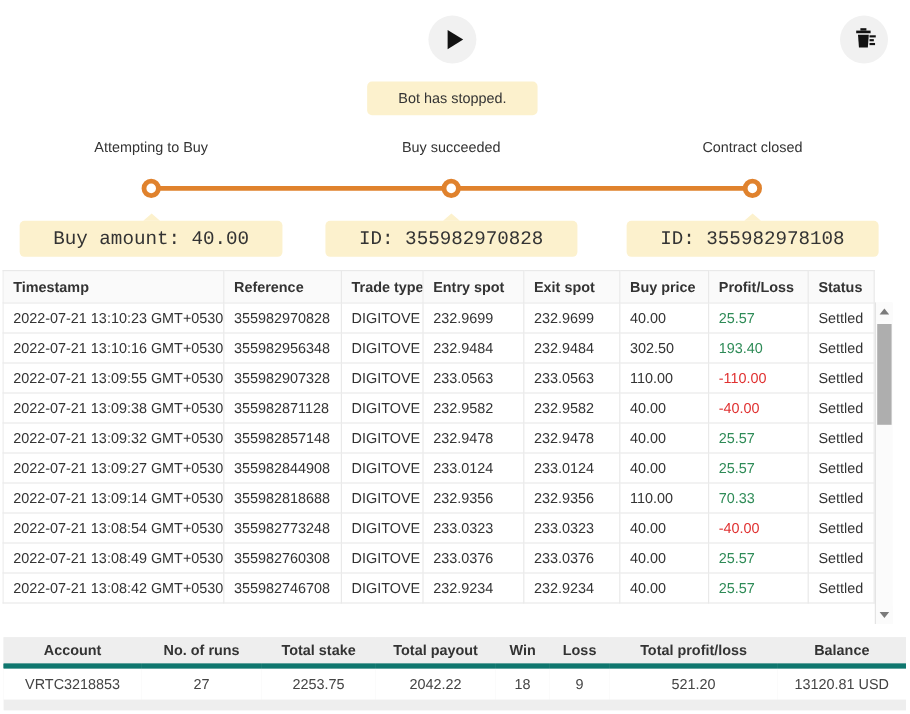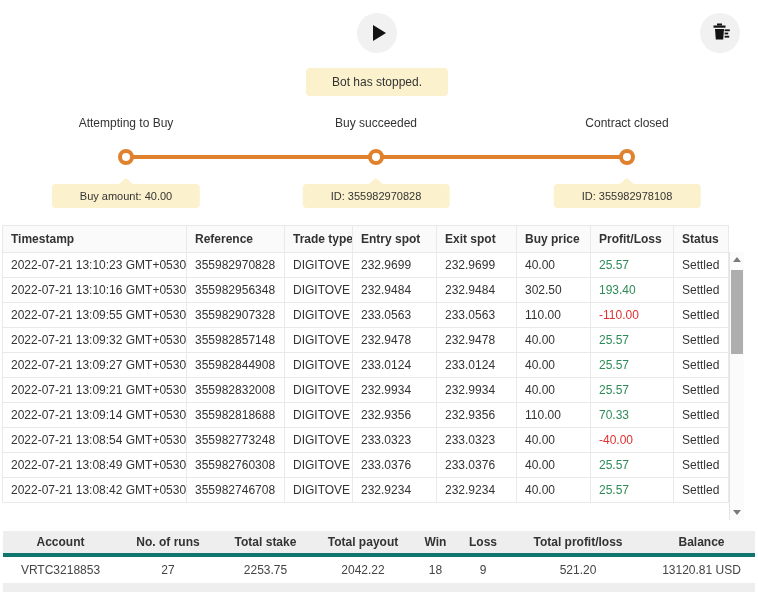--- a/index.html
+++ b/index.html
@@ -22,21 +22,21 @@
 
   
   .step-label { position:absolute; top:116px; transform:translateX(-50%);
     font-size:12px; white-space:nowrap;text-align:center; }
   .track-line { position:absolute; top:155px; left:126px; width:501px; height:4px;
     background:var(--accent,#e0822d); border-radius:2px; }
   .node { position:absolute; top:149px; width:16px; height:16px; border-radius:50%;
     background:#fff; border:4px solid var(--accent,#e0822d); }
   .step-badge { position:absolute; top:184px; transform:translateX(-50%);
     background:var(--badge-bg,#fcf1cd); padding:6px 28px; border-radius:4px;
-    font-size:11px; white-space:nowrap; }
+    font-size:16px; white-space:nowrap;font-family:Liberation Mono, monospace; }
   .step-badge::before { content:""; position:absolute; top:-6px; left:50%;
     transform:translateX(-50%); width:0; height:0;
     border-left:7px solid transparent; border-right:7px solid transparent;
     border-bottom:6px solid var(--badge-bg,#fcf1cd); }
 
   
   .trade-table-wrap { position:absolute; top:225px; left:2px; width:742px; height:295px;
     overflow:hidden; }
   table.trades { border-collapse:collapse; table-layout:fixed; width:726px;
     font-size:12px; }
@@ -155,45 +155,45 @@
           <td>2022-07-21 13:09:55 GMT+0530</td>
           <td>355982907328</td>
           <td>DIGITOVE</td>
           <td>233.0563</td>
           <td>233.0563</td>
           <td>110.00</td>
           <td class="loss">-110.00</td>
           <td>Settled</td>
         </tr>
         <tr>
+          <td>2022-07-21 13:09:38 GMT+0530</td>
+          <td>355982871128</td>
+          <td>DIGITOVE</td>
+          <td>232.9582</td>
+          <td>232.9582</td>
+          <td>40.00</td>
+          <td class="loss">-40.00</td>
+          <td>Settled</td>
+        </tr>
+        <tr>
           <td>2022-07-21 13:09:32 GMT+0530</td>
           <td>355982857148</td>
           <td>DIGITOVE</td>
           <td>232.9478</td>
           <td>232.9478</td>
           <td>40.00</td>
           <td class="profit">25.57</td>
           <td>Settled</td>
         </tr>
         <tr>
           <td>2022-07-21 13:09:27 GMT+0530</td>
           <td>355982844908</td>
           <td>DIGITOVE</td>
           <td>233.0124</td>
           <td>233.0124</td>
-          <td>40.00</td>
-          <td class="profit">25.57</td>
-          <td>Settled</td>
-        </tr>
-        <tr>
-          <td>2022-07-21 13:09:21 GMT+0530</td>
-          <td>355982832008</td>
-          <td>DIGITOVE</td>
-          <td>232.9934</td>
-          <td>232.9934</td>
           <td>40.00</td>
           <td class="profit">25.57</td>
           <td>Settled</td>
         </tr>
         <tr>
           <td>2022-07-21 13:09:14 GMT+0530</td>
           <td>355982818688</td>
           <td>DIGITOVE</td>
           <td>232.9356</td>
           <td>232.9356</td>

